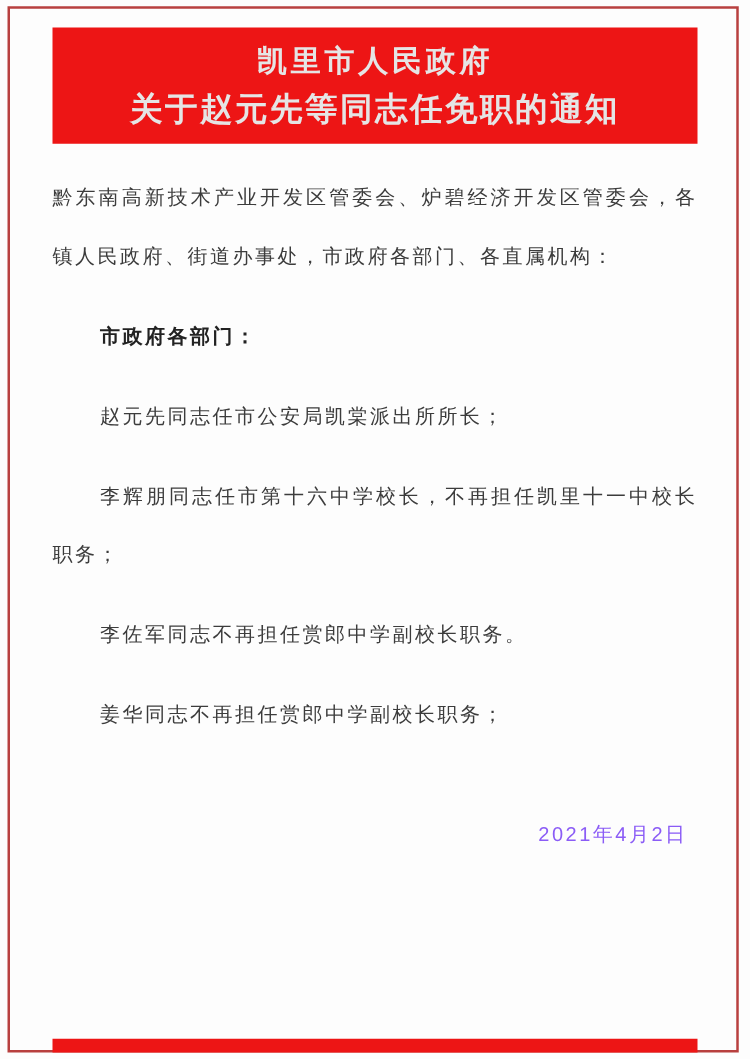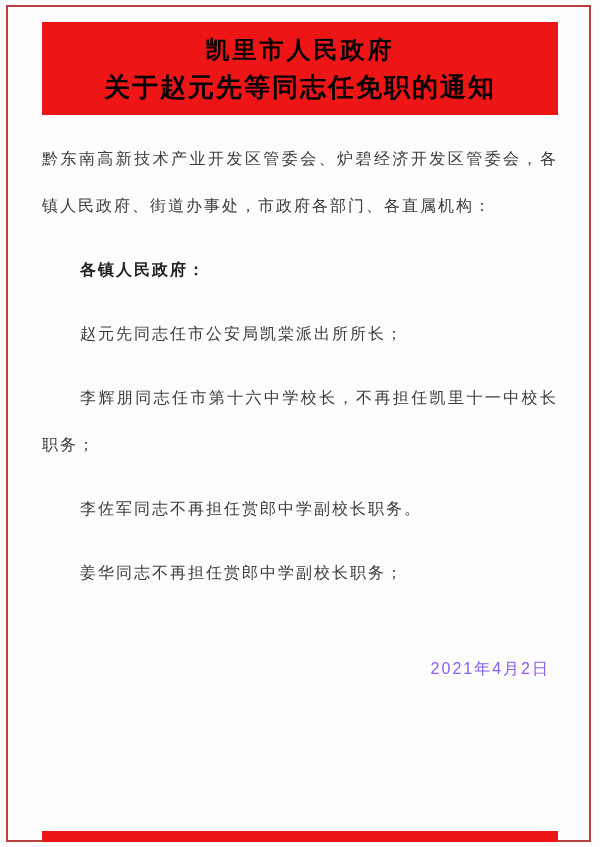--- a/index.html
+++ b/index.html
@@ -16,21 +16,21 @@
     position: absolute;
     top: 5px; left: 6px; right: 9px; bottom: 5px;
     border: 2px solid #b8403f;
     pointer-events: none;
   }
   .banner {
     position: absolute;
     left: 42px; top: 22px;
     width: 516px; height: 93px;
     background: #ed1515;
-    color: #000000;
+    color: #e5e5e5;
     font-weight: bold;
     display: flex;
     flex-direction: column;
     align-items: center;
     justify-content: center;
     gap: 12px;
     text-align: center;
   }
   .banner-line1 { font-size: 24px; letter-spacing: 3px; line-height: 1; }
   .banner-line2 { font-size: 26px; letter-spacing: 2px; line-height: 1; }
@@ -77,21 +77,21 @@
 <div class="page">
   <div class="frame"></div>
 
   <div class="banner">
     <div class="banner-line1">凯里市人民政府</div>
     <div class="banner-line2">关于赵元先等同志任免职的通知</div>
   </div>
 
   <div class="doc-body">
     <p class="salutation">黔东南高新技术产业开发区管委会、炉碧经济开发区管委会，各镇人民政府、街道办事处，市政府各部门、各直属机构：</p>
-    <p class="decision">各镇人民政府：</p>
+    <p class="decision">市政府各部门：</p>
     <p class="item">赵元先同志任市公安局凯棠派出所所长；</p>
     <p class="item">李辉朋同志任市第十六中学校长，不再担任凯里十一中校长职务；</p>
     <p class="item">李佐军同志不再担任赏郎中学副校长职务。</p>
     <p class="item">姜华同志不再担任赏郎中学副校长职务；</p>
     <p class="date-line">2021年4月2日</p>
   </div>
 
   <div class="bottom-bar"></div>
 </div>
 

